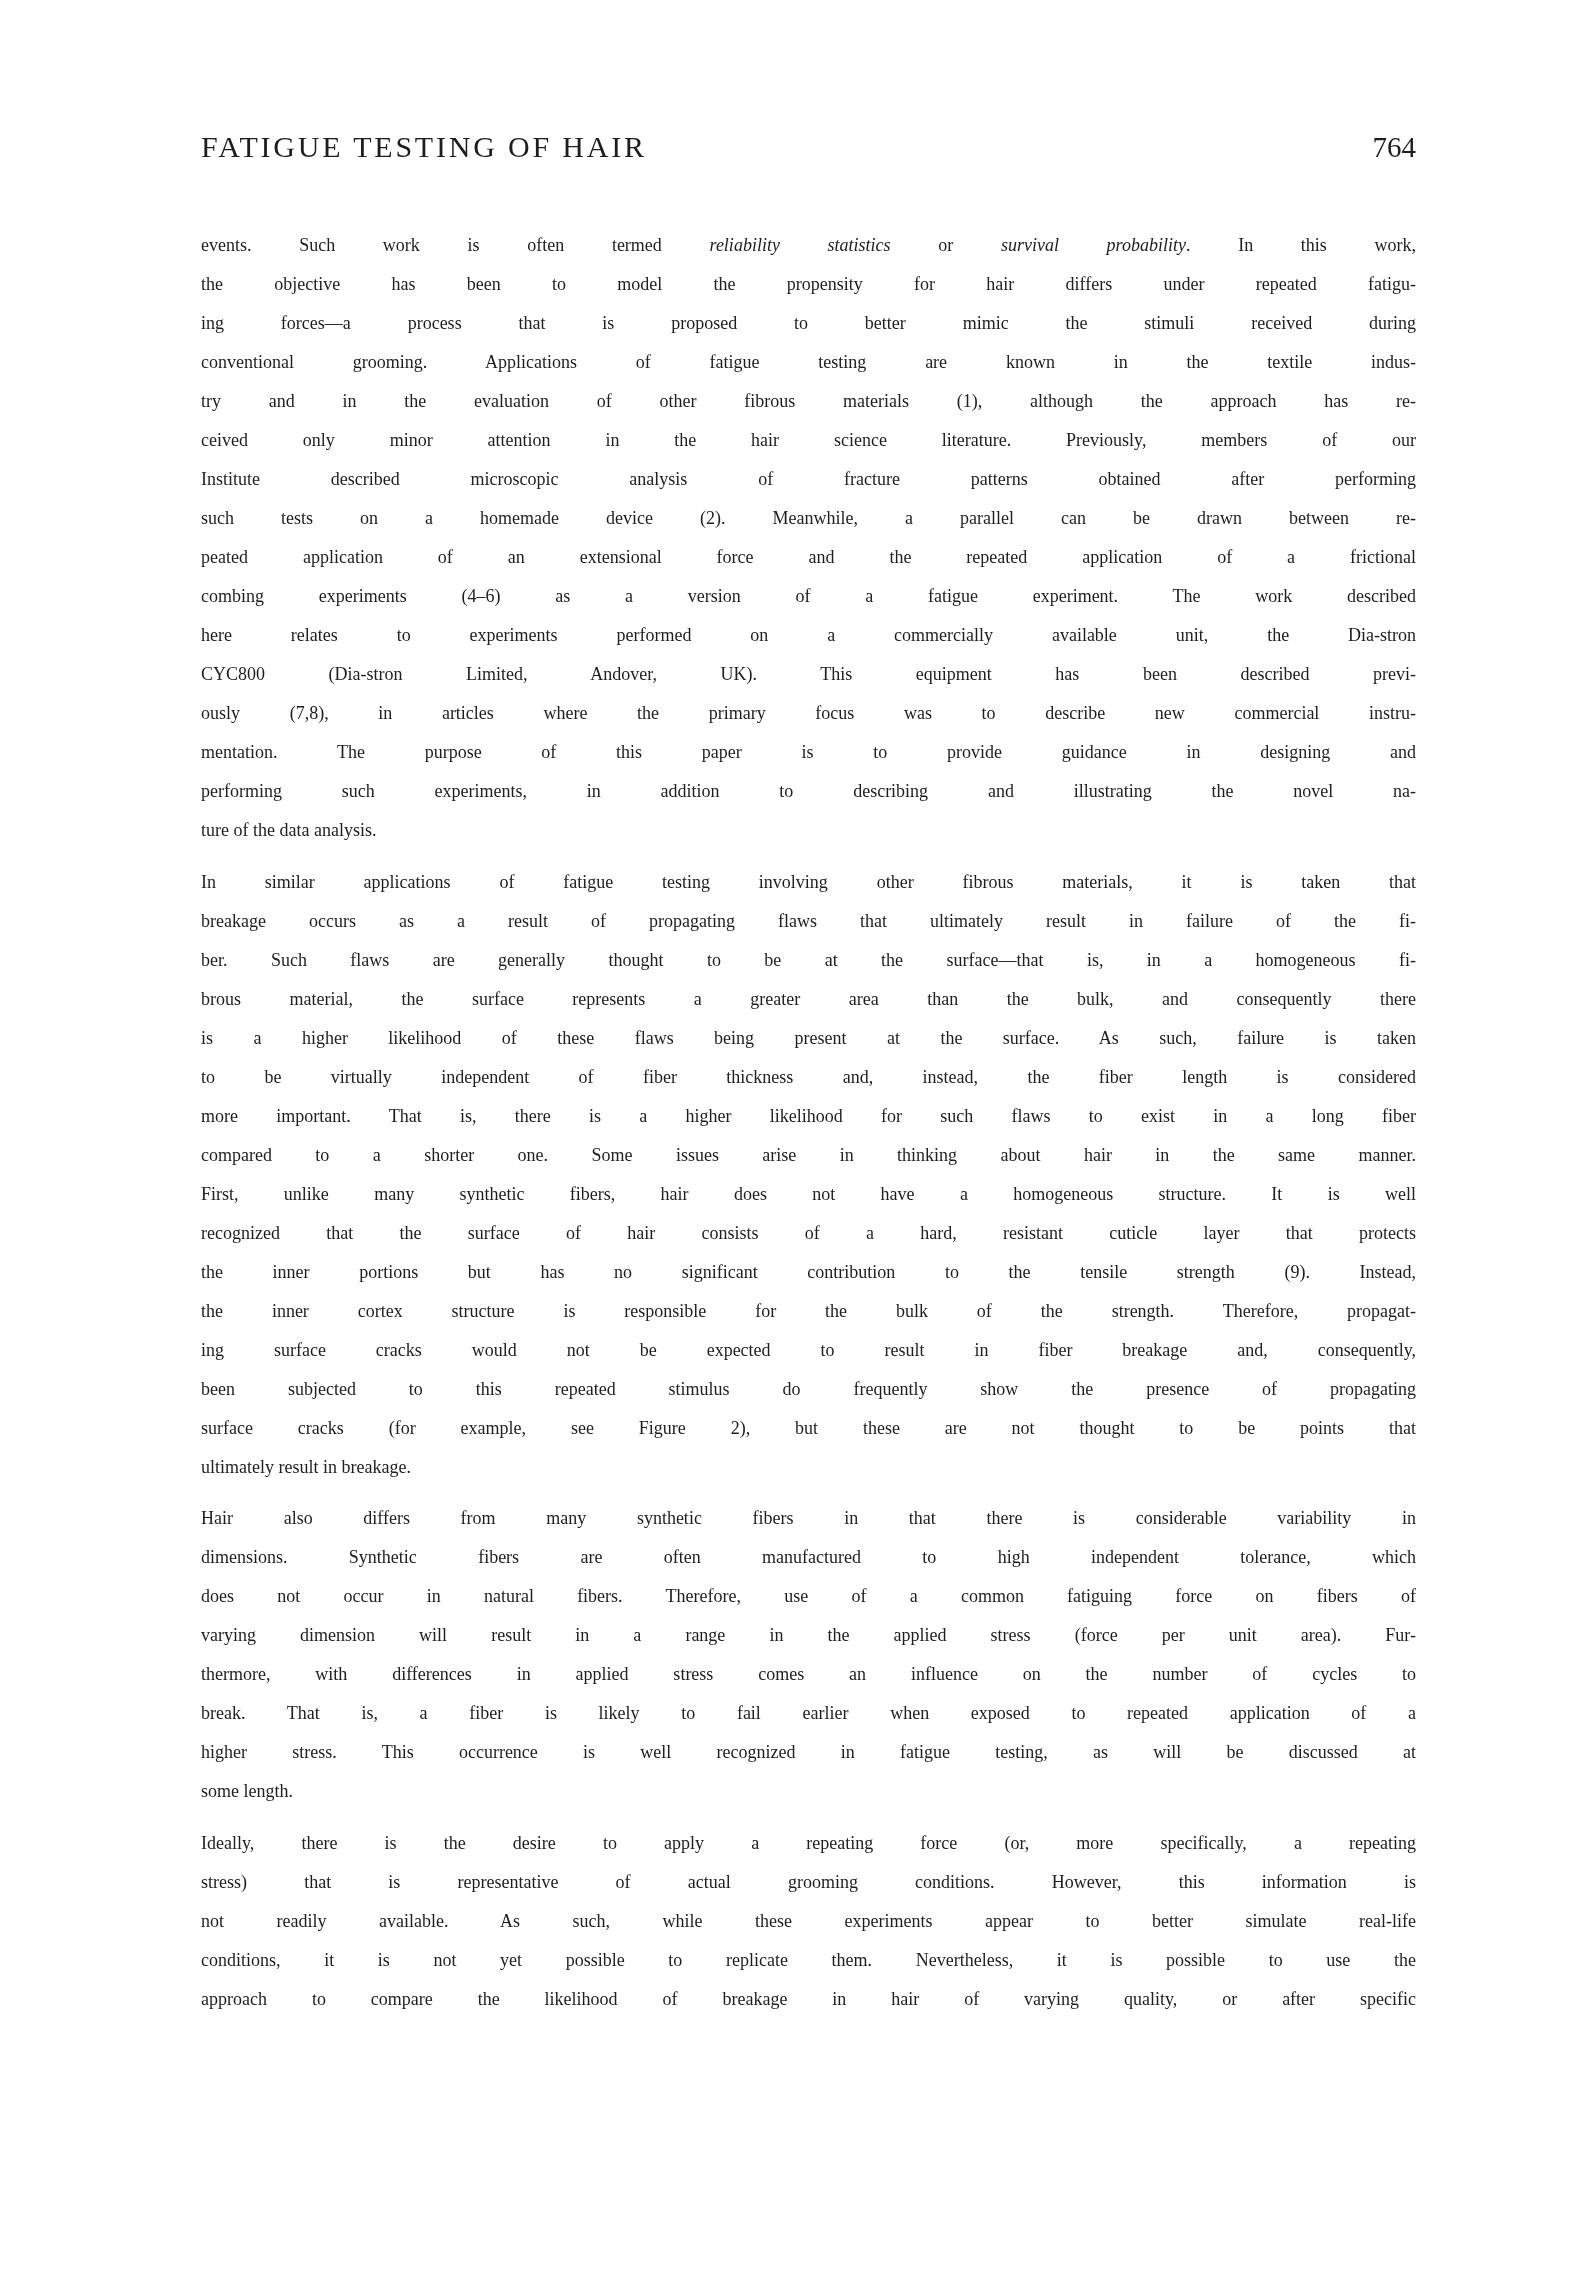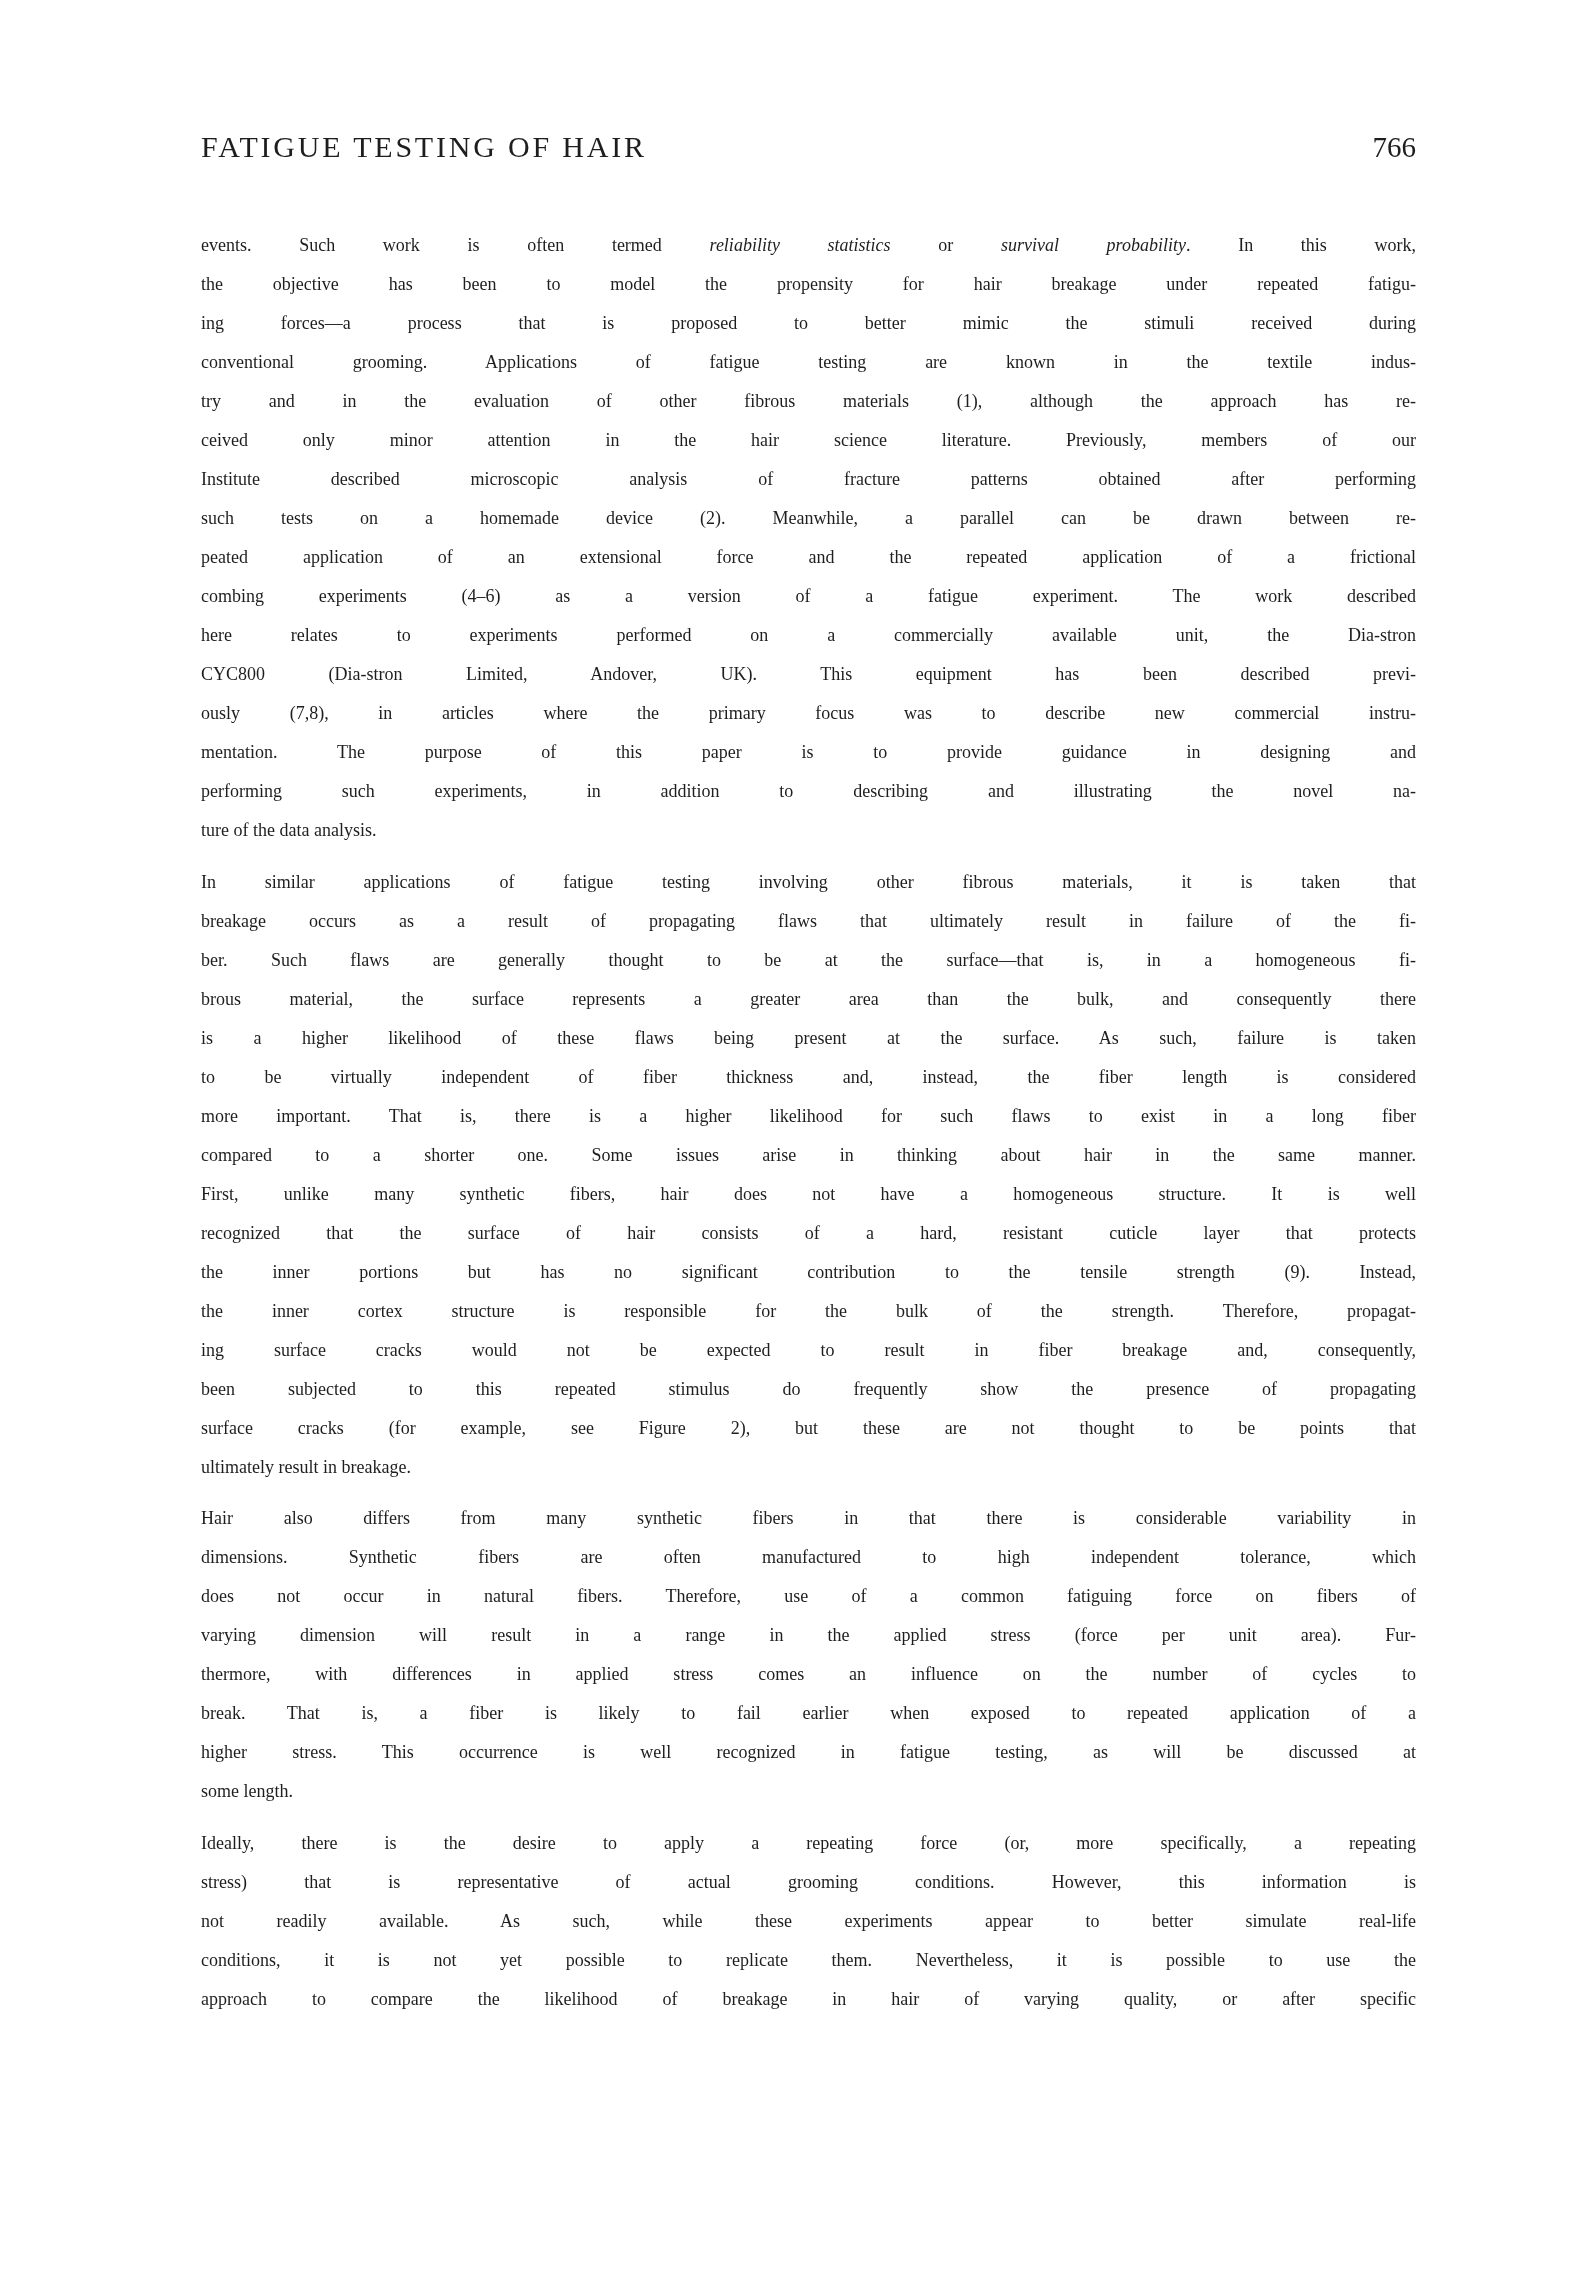--- a/index.html
+++ b/index.html
@@ -59,26 +59,26 @@
   .italic {
     font-style: italic;
   }
 </style>
 </head>
 <body>
 
 <div class="page" style="background: rgb(255, 255, 255); color: rgb(30, 30, 30);">
   <header class="running-header">
     <span class="head-title">FATIGUE TESTING OF HAIR</span>
-    <span class="page-number">766</span>
+    <span class="page-number">764</span>
   </header>
   <main class="body-text">
       <div class="paragraph">
         <div class="line"><span>events. Such work is often termed </span><span class="italic">reliability statistics</span><span> or </span><span class="italic">survival probability</span><span>. In this work,</span></div>
-        <div class="line"><span>the objective has been to model the propensity for hair breakage under repeated fatigu-</span></div>
+        <div class="line"><span>the objective has been to model the propensity for hair differs under repeated fatigu-</span></div>
         <div class="line"><span>ing forces—a process that is proposed to better mimic the stimuli received during</span></div>
         <div class="line"><span>conventional grooming. Applications of fatigue testing are known in the textile indus-</span></div>
         <div class="line"><span>try and in the evaluation of other fibrous materials (1), although the approach has re-</span></div>
         <div class="line"><span>ceived only minor attention in the hair science literature. Previously, members of our</span></div>
         <div class="line"><span>Institute described microscopic analysis of fracture patterns obtained after performing</span></div>
         <div class="line"><span>such tests on a homemade device (2). Meanwhile, a parallel can be drawn between re-</span></div>
         <div class="line"><span>peated application of an extensional force and the repeated application of a frictional</span></div>
         <div class="line"><span>combing experiments (4–6) as a version of a fatigue experiment. The work described</span></div>
         <div class="line"><span>here relates to experiments performed on a commercially available unit, the Dia-stron</span></div>
         <div class="line"><span>CYC800 (Dia-stron Limited, Andover, UK). This equipment has been described previ-</span></div>

